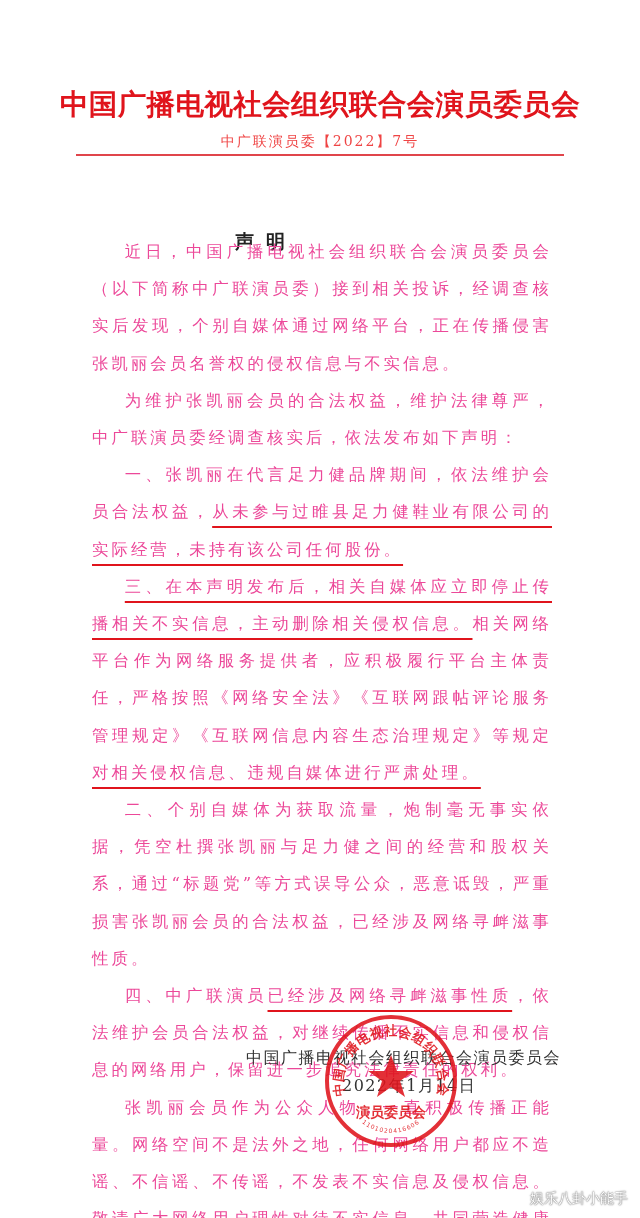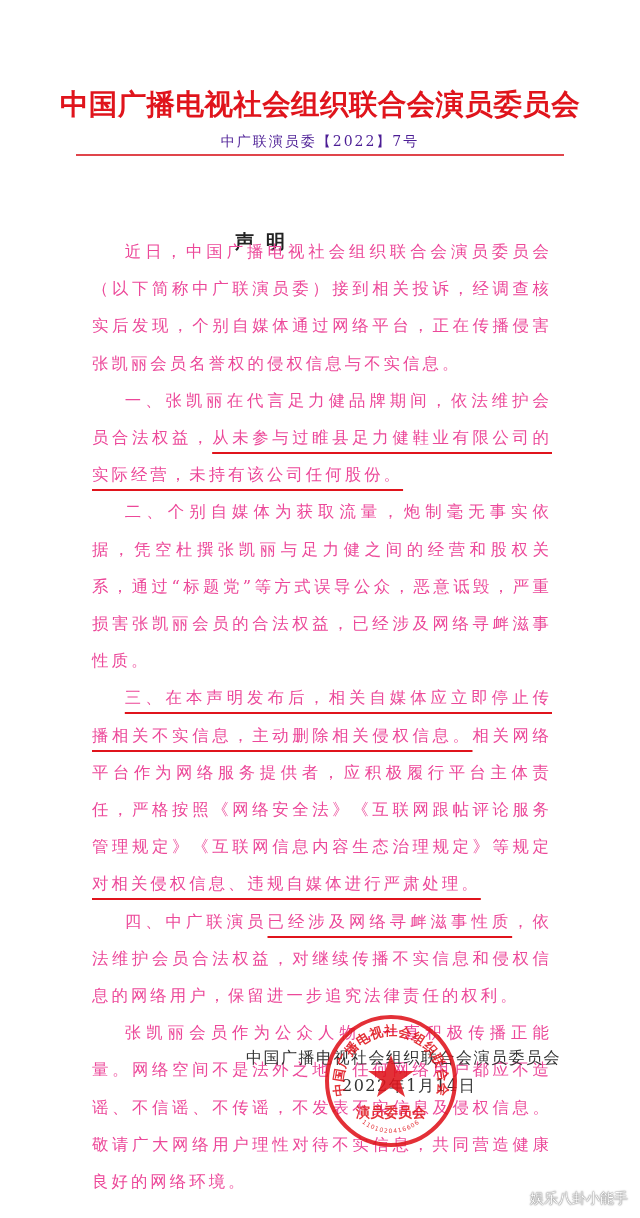--- a/index.html
+++ b/index.html
@@ -2,21 +2,21 @@
 <html><head>
 <meta charset="utf-8">
 <style>
   html, body { margin:0; padding:0; background:#ffffff; }
   body { width:640px; height:1218px; position:relative; overflow:hidden;
          font-family:"DejaVu Serif","Liberation Serif",serif; color:#2a2a2a; }
   .title { position:absolute; left:0; width:640px; top:84px; text-align:center;
            font-family:"DejaVu Serif","Liberation Serif",serif; font-weight:bold;
            color:#e0141c; font-size:28.5px; letter-spacing:0.4px; line-height:40px; white-space:nowrap; }
   .docno { position:absolute; left:0; width:640px; top:131px; text-align:center;
-           font-size:14px; letter-spacing:2px; color:#4c1d95; line-height:20px; }
+           font-size:14px; letter-spacing:2px; color:#ef4444; line-height:20px; }
   .rule { position:absolute; left:76px; width:488px; top:154px; height:2px; background:#e0454b; }
   .heading { position:absolute; left:0; width:508px; top:181px; text-align:center;
              font-family:"DejaVu Sans","Liberation Sans",sans-serif; font-weight:bold;
              font-size:19px; letter-spacing:12px; color:#222; line-height:28px; padding-left:24px; box-sizing:border-box;margin-top:46px; }
   .body { position:absolute; left:92px; width:460px; top:233px; }
   .para { font-size:16.4px; line-height:37.2px; letter-spacing:3.05px; margin:0;
           text-indent:2em; text-align:justify; color:#ec4899; }
   .ul { text-decoration:underline; text-decoration-color:#e0141c; text-decoration-thickness:2px;
         text-underline-offset:9px; }
   .sig { position:absolute; left:246px; top:1048px; font-size:16px; letter-spacing:1.5px; color:#333; white-space:nowrap; }
@@ -29,23 +29,24 @@
 <body>
 
 <div>
   <div class="title">中国广播电视社会组织联合会演员委员会</div>
   <div class="docno">中广联演员委【2022】7号</div>
   <div class="rule"></div>
   <div class="heading">声明</div>
 
   <div class="body">
     <p class="para"><span>近日，中国广播电视社会组织联合会演员委员会（以下简称中广联演员委）接到相关投诉，经调查核实后发现，个别自媒体通过网络平台，正在传播侵害张凯丽会员名誉权的侵权信息与不实信息。</span></p>
+    <p class="para"><span>为维护张凯丽会员的合法权益，维护法律尊严，中广联演员委经调查核实后，依法发布如下声明：</span></p>
     <p class="para"><span>一、张凯丽在代言足力健品牌期间，依法维护会员合法权益，</span><span class="ul">从未参与过睢县足力健鞋业有限公司的实际经营，未持有该公司任何股份。</span></p>
+    <p class="para"><span class="ul">三、在本声明发布后，相关自媒体应立即停止传播相关不实信息，主动删除相关侵权信息。</span><span>相关网络平台作为网络服务提供者，应积极履行平台主体责任，严格按照《网络安全法》《互联网跟帖评论服务管理规定》《互联网信息内容生态治理规定》等规定</span><span class="ul">对相关侵权信息、违规自媒体进行严肃处理。</span></p>
     <p class="para"><span>二、个别自媒体为获取流量，炮制毫无事实依据，凭空杜撰张凯丽与足力健之间的经营和股权关系，通过“标题党”等方式误导公众，恶意诋毁，严重损害张凯丽会员的合法权益，已经涉及网络寻衅滋事性质。</span></p>
-    <p class="para"><span class="ul">三、在本声明发布后，相关自媒体应立即停止传播相关不实信息，主动删除相关侵权信息。</span><span>相关网络平台作为网络服务提供者，应积极履行平台主体责任，严格按照《网络安全法》《互联网跟帖评论服务管理规定》《互联网信息内容生态治理规定》等规定</span><span class="ul">对相关侵权信息、违规自媒体进行严肃处理。</span></p>
     <p class="para"><span>四、中广联演员</span><span class="ul">已经涉及网络寻衅滋事性质</span><span>，依法维护会员合法权益，对继续传播不实信息和侵权信息的网络用户，保留进一步追究法律责任的权利。</span></p>
     <p class="para"><span>张凯丽会员作为公众人物，一直积极传播正能量。网络空间不是法外之地，任何网络用户都应不造谣、不信谣、不传谣，不发表不实信息及侵权信息。敬请广大网络用户理性对待不实信息，共同营造健康良好的网络环境。</span></p>
   </div>
 
   <div class="sig">中国广播电视社会组织联合会演员委员会</div>
   <div class="date">2022年1月14日</div>
 
   <svg class="seal" viewBox="0 0 136 136">
     <defs>
       <path id="arcTop" d="M 22 84 A 48 48 0 1 1 114 84"></path>

